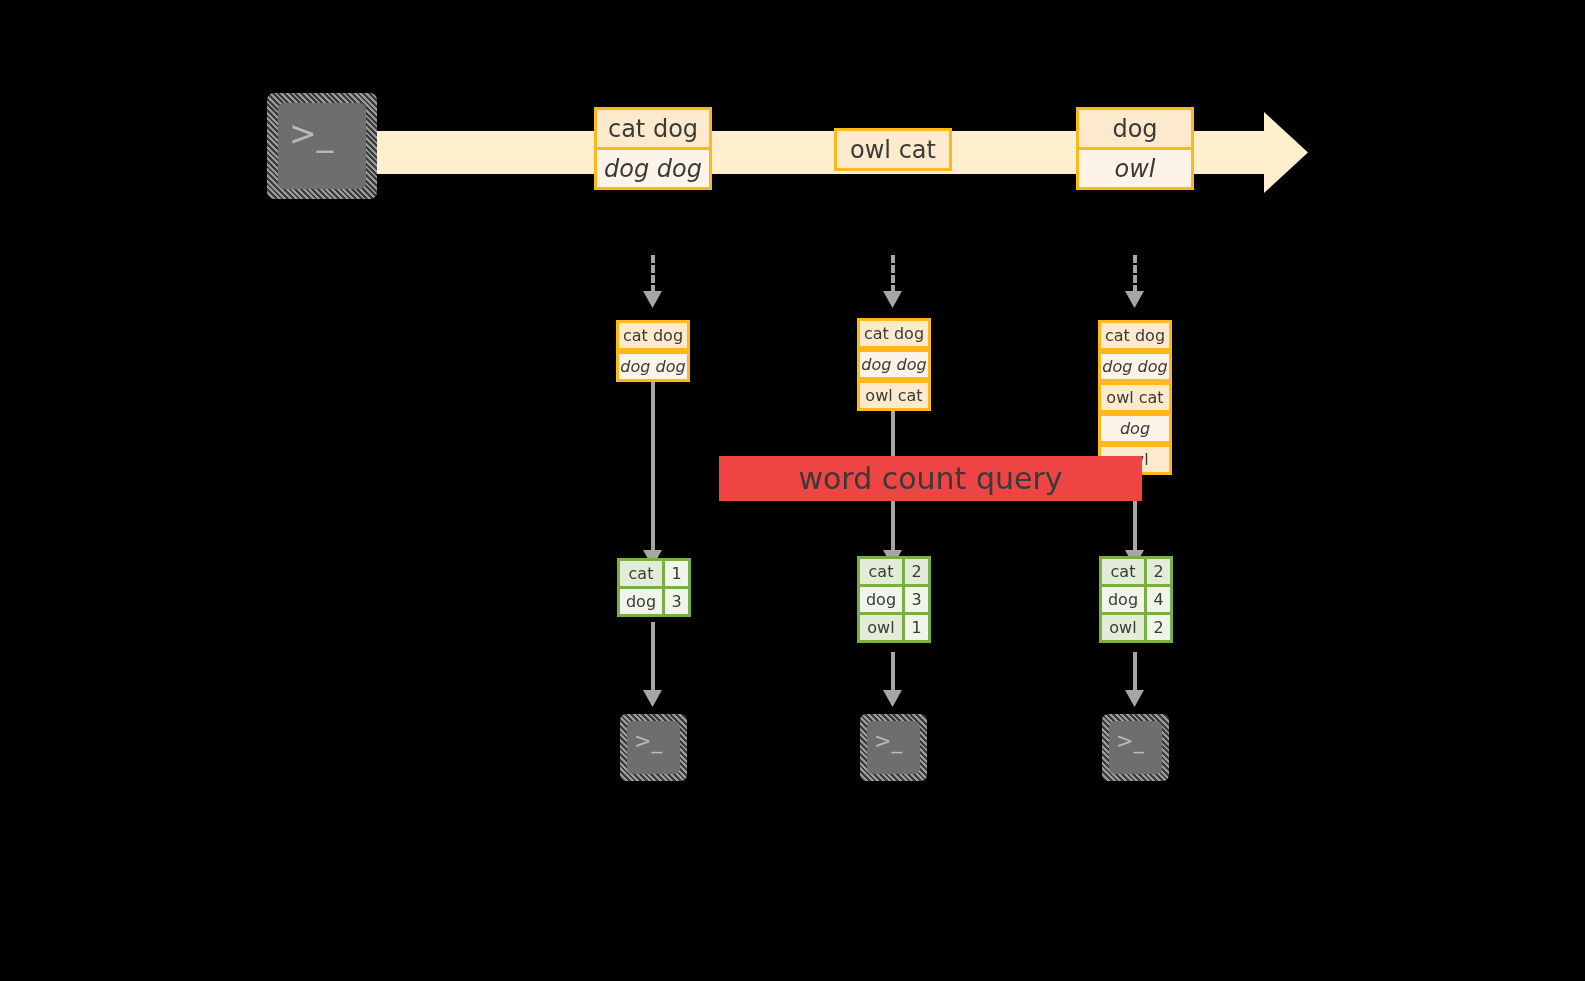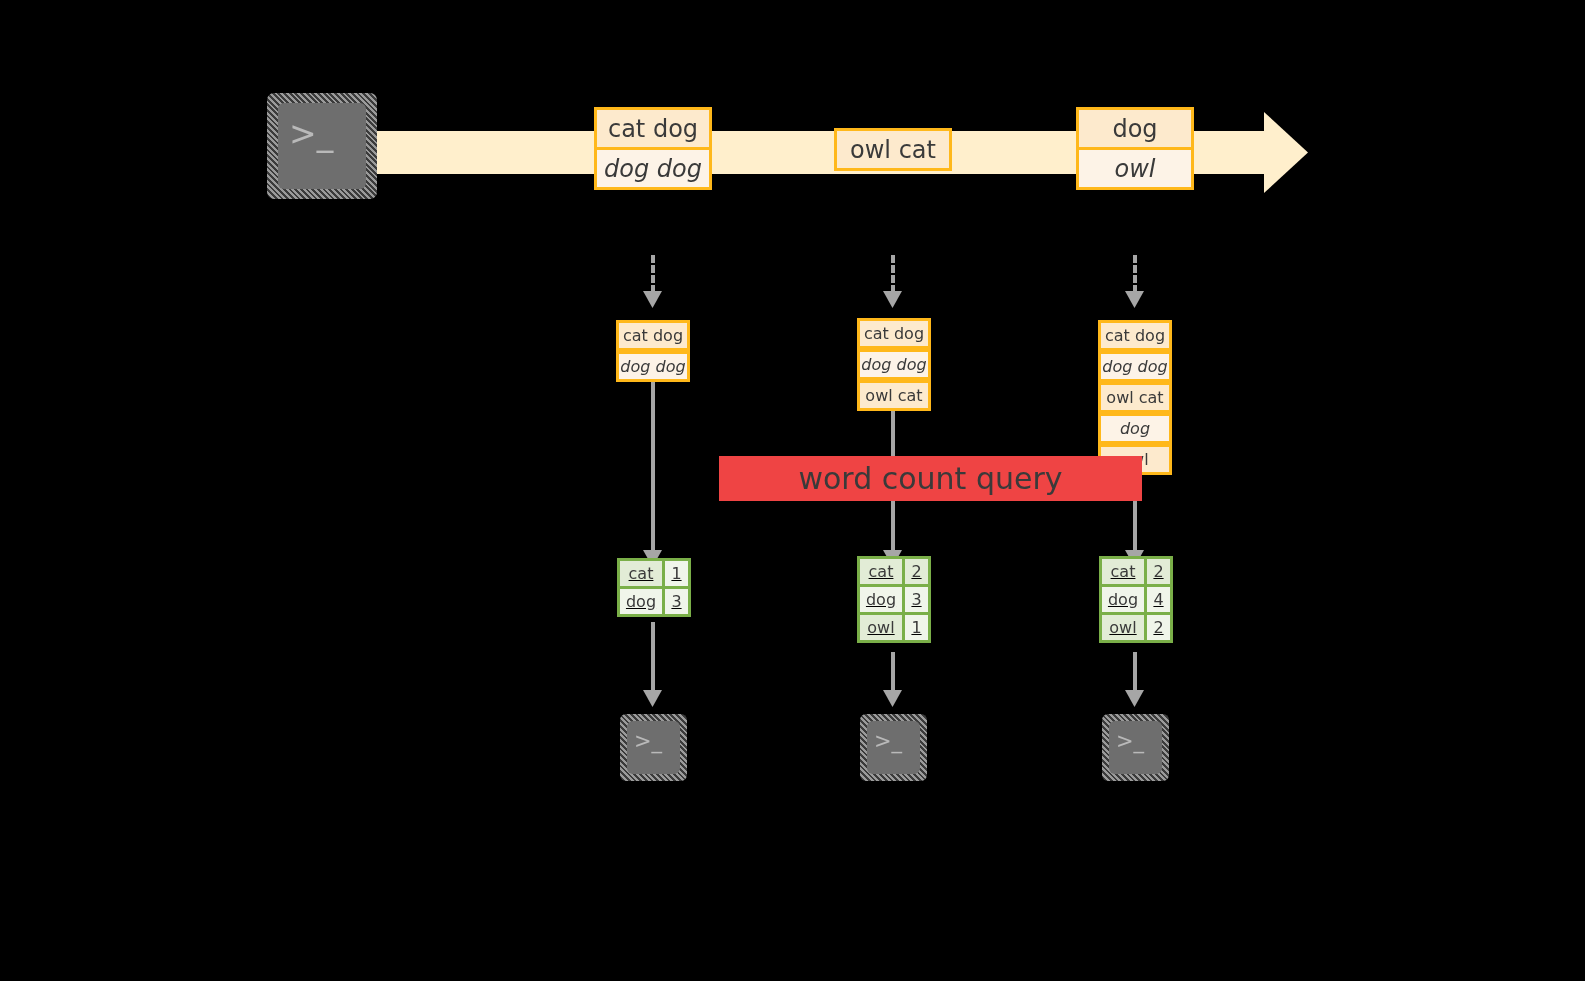--- a/index.html
+++ b/index.html
@@ -136,21 +136,21 @@
     border: 3px solid #7aaf48;
     height: 31px;
     display: flex;
     align-items: center;
     justify-content: center;
     font-size: 16px;
     color: #3a3a3a;
     background: #e2ecd6;
   }
   .gtable .cell.alt { background: #f0f5ea; }
-  .gtable .grow { display: flex; text-decoration: underline; }
+  .gtable .grow { display: flex; }
   .gtable .cw { width: 48px; }
   .gtable .cn { width: 29px; margin-left: -3px; }
   .gtable .grow + .grow .cell { margin-top: -3px; }
 
   
   .caption {
     position: absolute;
     left: 687px;
     top: 456px;
     width: 423px;

